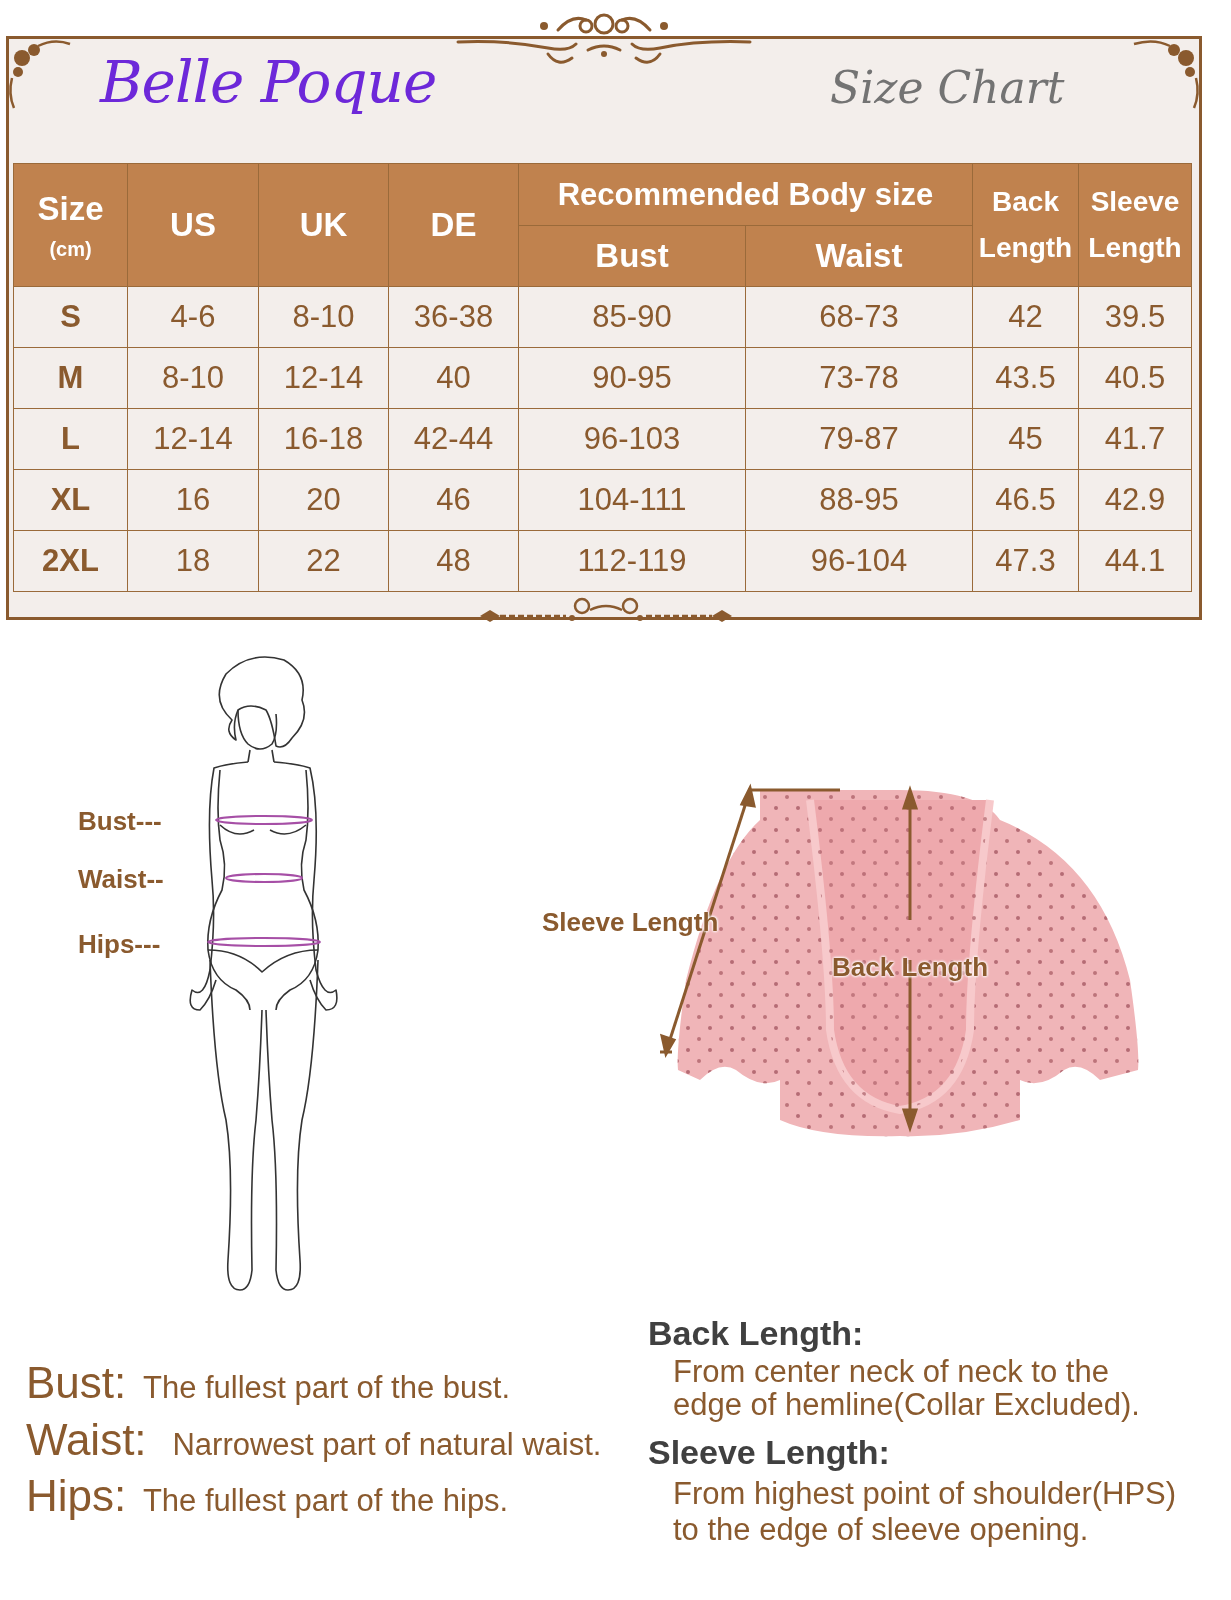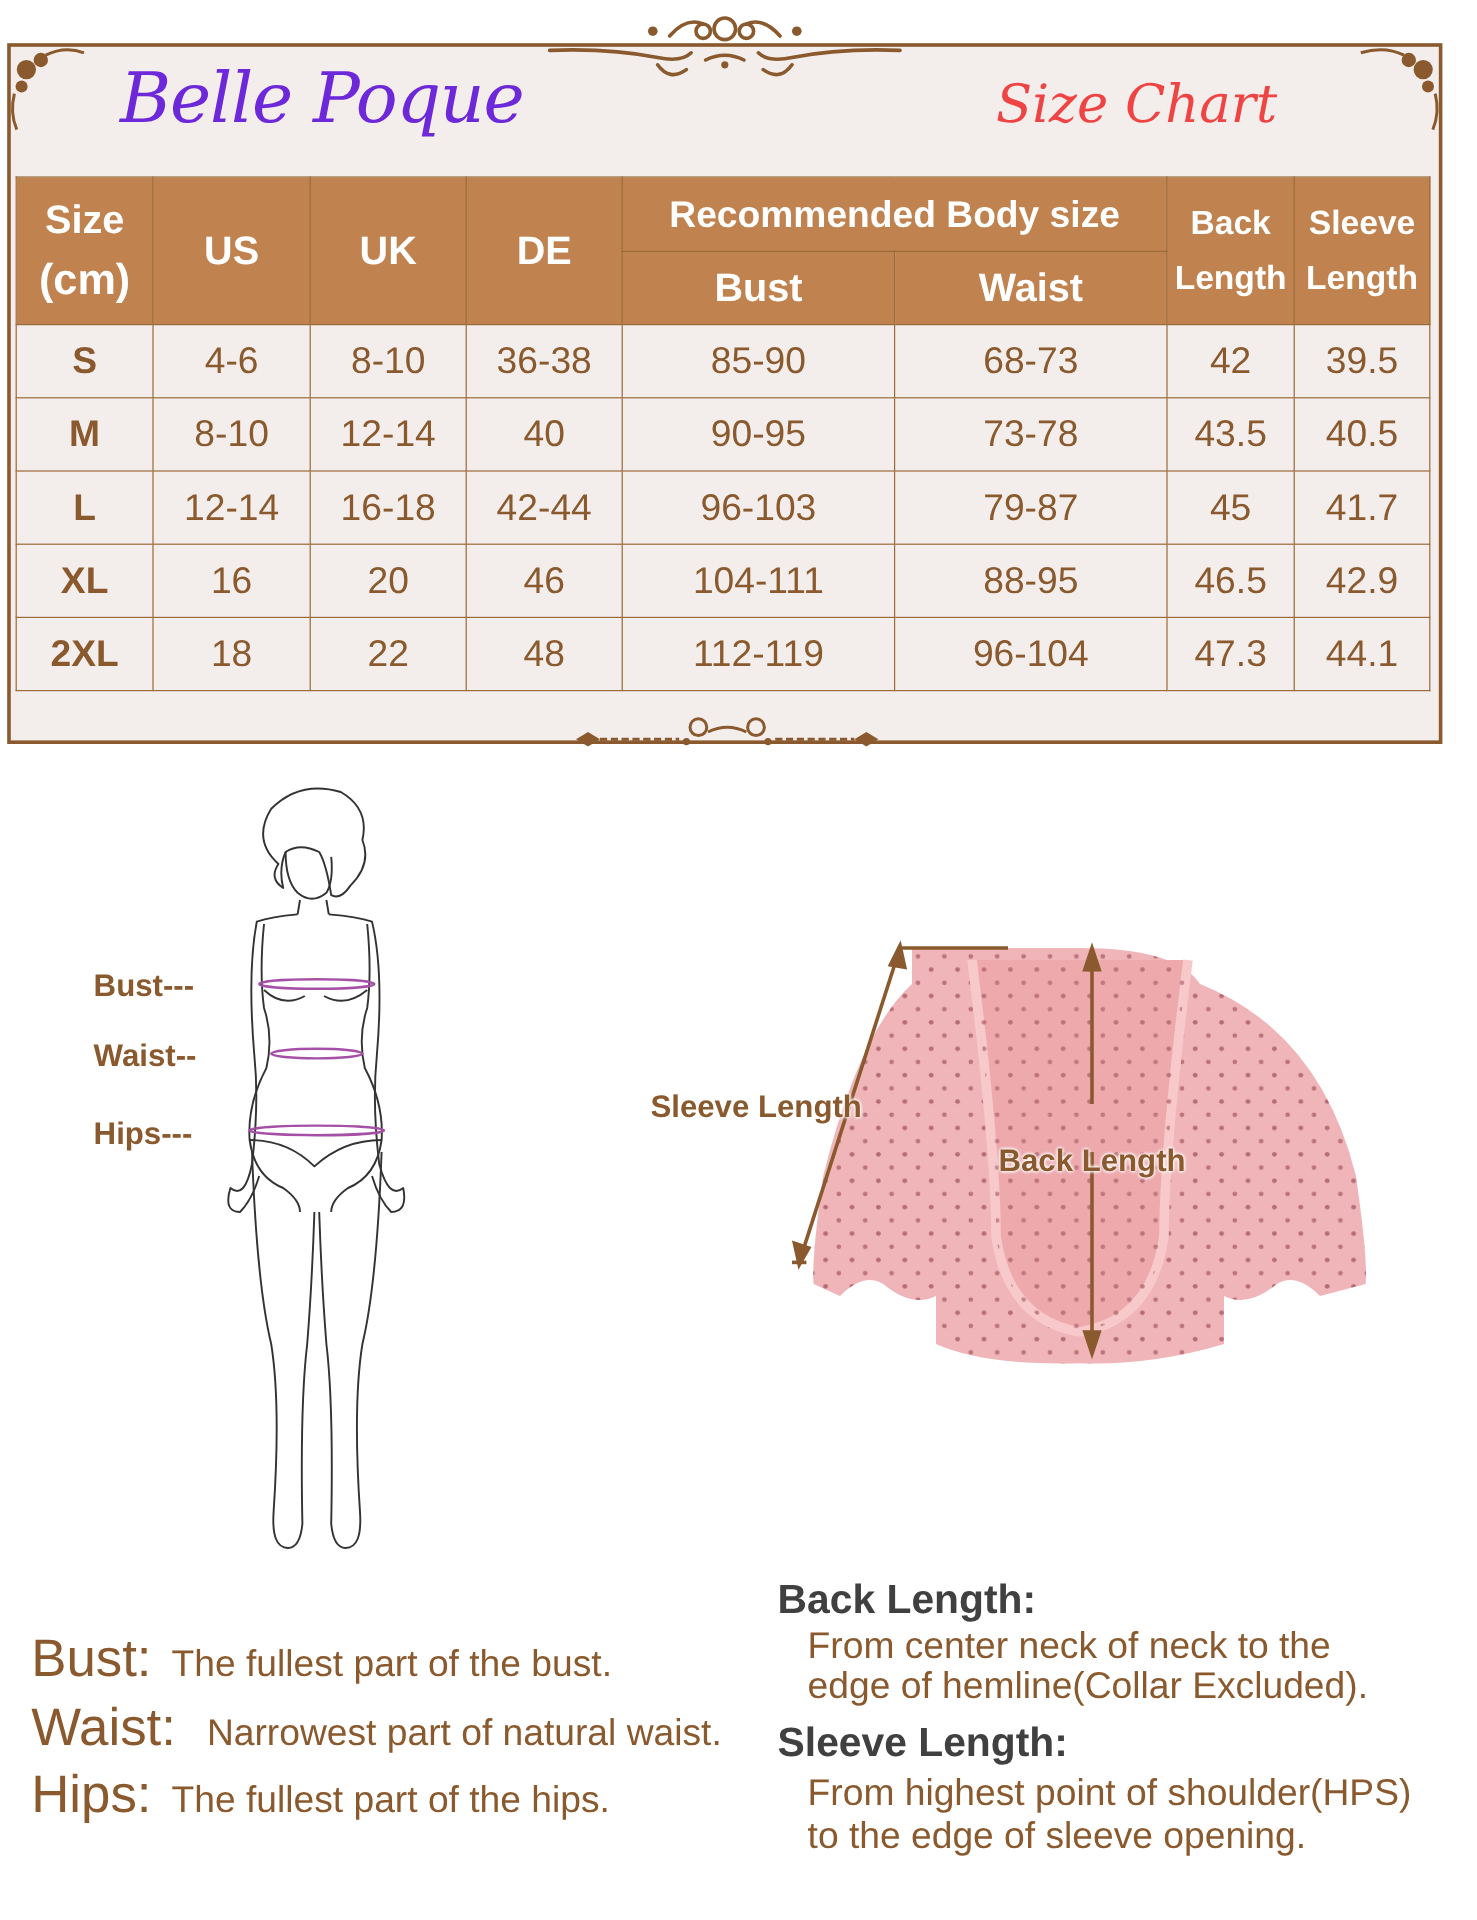--- a/index.html
+++ b/index.html
@@ -18,36 +18,36 @@
   }
   .orn { position: absolute; }
   .brand {
     position: absolute; left: 100px; top: 48px;
     font-family: "DejaVu Serif", serif; font-style: italic;
     font-size: 58px; color: #6d28d9; letter-spacing: -1px;
   }
   .chart-title {
     position: absolute; left: 830px; top: 62px;
     font-family: "DejaVu Serif", serif; font-style: italic;
-    font-size: 44px; color: #ef4444;
+    font-size: 44px; color: #737373;
   }
   table.sizes {
-    position: absolute; left: 13px; top: 147px; width: 1178px;
+    position: absolute; left: 13px; top: 163px; width: 1178px;
     border-collapse: collapse; table-layout: fixed;
   }
   table.sizes th, table.sizes td {
     border: 1.5px solid #9a6a3a; text-align: center; vertical-align: middle;
   }
   table.sizes th {
     background: #c0824e; color: #ffffff; font-weight: bold;
   }
   .h-big { font-size: 33px; }
   .h-mid { font-size: 31px; }
   .h-small { font-size: 28px; }
-  .h-cm { font-size: 36px; }
+  .h-cm { font-size: 20px; }
   table.sizes td {
     background: #f3eeeb; color: #8a5a2e; font-size: 31px; height: 61px;
   }
   table.sizes td.size-label { font-weight: bold; }
   .silhouette { position: absolute; left: 180px; top: 650px; }
   .body-label {
     position: absolute; left: 78px; font-weight: bold; font-size: 26px; color: #8a5a2e; text-align: right;
   }
   .garment { position: absolute; left: 660px; top: 780px; }
   .garment-label {

